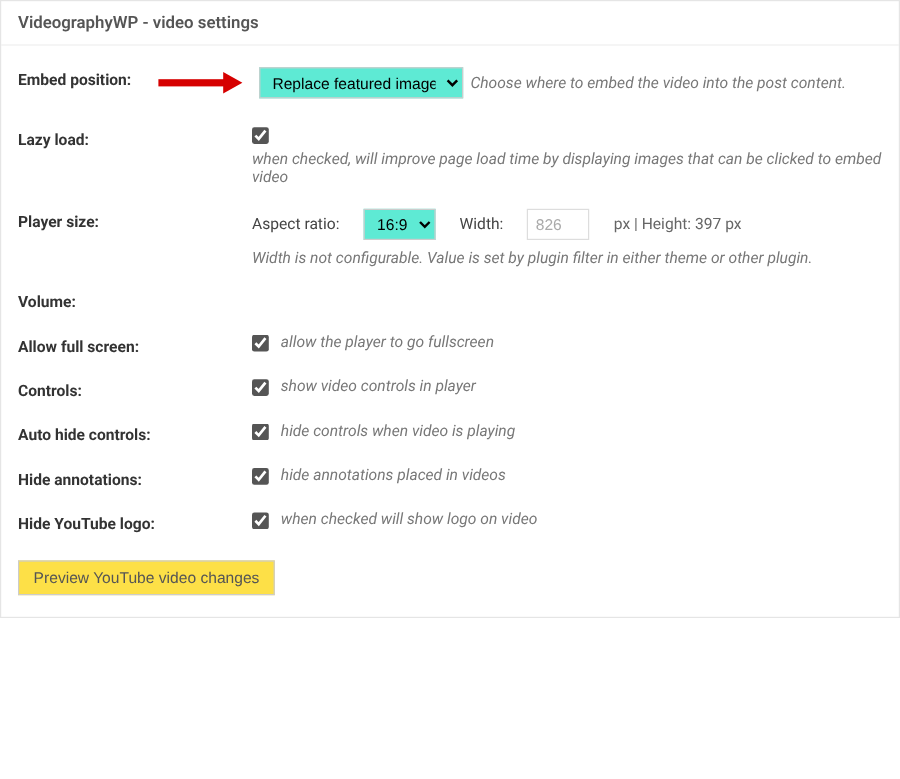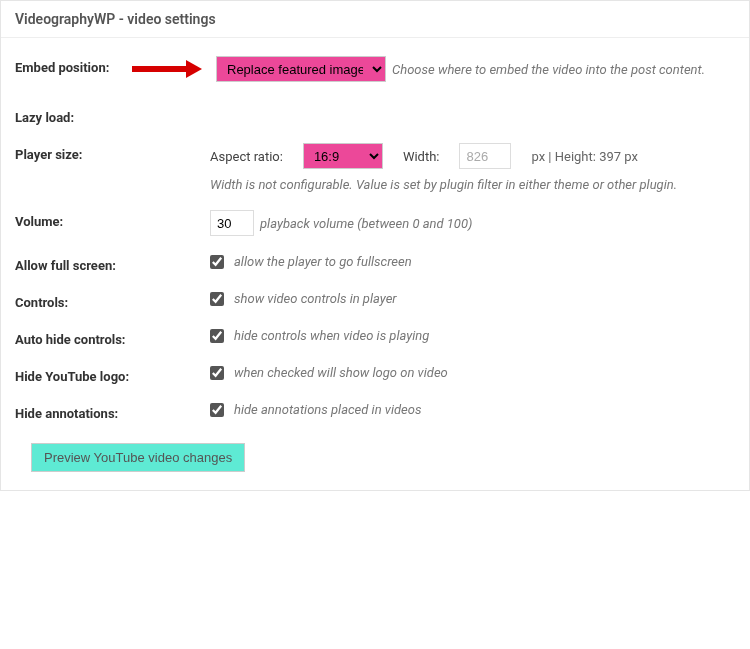--- a/index.html
+++ b/index.html
@@ -72,26 +72,26 @@
     left: 54px; top: -2px;
     width: 0; height: 0;
     border-top: 9px solid transparent;
     border-bottom: 9px solid transparent;
     border-left: 16px solid #d60000;
   }
   
   select.ctl {
     height: 26px;
     border: 1px solid #ccc;
-    background: #ec4899;
+    background: #5eead4;
     font-size: 13px;
     padding: 2px 6px;
   }
   select.embed { width: 170px; }
-  select.aspect { width: 80px; }
+  select.aspect { width: 60px; text-align: center; }
   input.txt {
     height: 26px;
     border: 1px solid #ddd;
     background: #fff;
     font-size: 13px;
     padding: 2px 6px;
     text-align: left;
   }
   input.txt.width { width: 52px; color: #aaa; }
   input.txt.vol { width: 44px; }
@@ -101,24 +101,24 @@
     margin: 0 4px 0 0;
   }
   .subheader {
     margin-top: 26px;
     padding: 0 0 10px 4px;
     border-bottom: 1px solid #eee;
     color: #666;
     font-size: 13px;
   }
   .preview-btn {
-    margin: 22px 0 4px 16px;
+    margin: 22px 0 4px 0;
     display: inline-block;
     border: 1px solid #ccc;
-    background: #5eead4;
+    background: #fde047;
     padding: 6px 12px;
     font-size: 13px;
     color: #555;
     cursor: pointer;
   }
   .pxsep { color: #666; }
 </style>
 </head>
 <body>
 
@@ -138,20 +138,24 @@
           <option>Replace featured image</option>
         </select>
         <span class="hint">Choose where to embed the video into the post content.</span>
       </div>
     </div>
     <div class="spacer"></div>
 
     
     <div class="row">
       <div class="label-col">Lazy load:</div>
+      <div class="field-col">
+        <input type="checkbox" checked="" style="">
+        <span class="hint">when checked, will improve page load time by displaying images that can be clicked to embed video</span>
+      </div>
     </div>
 
     
     <div class="row">
       <div class="label-col">Player size:</div>
       <div class="field-col stack">
         <div style="display:flex;align-items:center;gap:20px;flex-wrap:wrap;">
           <span>Aspect ratio:</span>
           <select class="ctl aspect">
             <option>16:9</option>
@@ -160,24 +164,20 @@
           <input class="txt width" readonly="" value="826" style="">
           <span class="pxsep">px | Height: 397 px</span>
         </div>
         <span class="hint-line">Width is not configurable. Value is set by plugin filter in either theme or other plugin.</span>
       </div>
     </div>
 
     
     <div class="row">
       <div class="label-col">Volume:</div>
-      <div class="field-col">
-        <input class="txt vol" value="30" style="">
-        <span class="hint">playback volume (between 0 and 100)</span>
-      </div>
     </div>
 
     
     <div class="row">
       <div class="label-col">Allow full screen:</div>
       <div class="field-col">
         <input type="checkbox" checked="" style="">
         <span class="hint">allow the player to go fullscreen</span>
       </div>
     </div>
@@ -196,31 +196,31 @@
     <div class="row">
       <div class="label-col">Auto hide controls:</div>
       <div class="field-col">
         <input type="checkbox" checked="" style="">
         <span class="hint">hide controls when video is playing</span>
       </div>
     </div>
 
     
     <div class="row">
+      <div class="label-col">Hide annotations:</div>
+      <div class="field-col">
+        <input type="checkbox" checked="" style="">
+        <span class="hint">hide annotations placed in videos</span>
+      </div>
+    </div>
+
+    
+    <div class="row">
       <div class="label-col">Hide YouTube logo:</div>
       <div class="field-col">
         <input type="checkbox" checked="" style="">
         <span class="hint">when checked will show logo on video</span>
-      </div>
-    </div>
-
-    
-    <div class="row">
-      <div class="label-col">Hide annotations:</div>
-      <div class="field-col">
-        <input type="checkbox" checked="" style="">
-        <span class="hint">hide annotations placed in videos</span>
       </div>
     </div>
 
     <button class="preview-btn">Preview YouTube video changes</button>
   </div>
 </div>
 
 </body></html>

